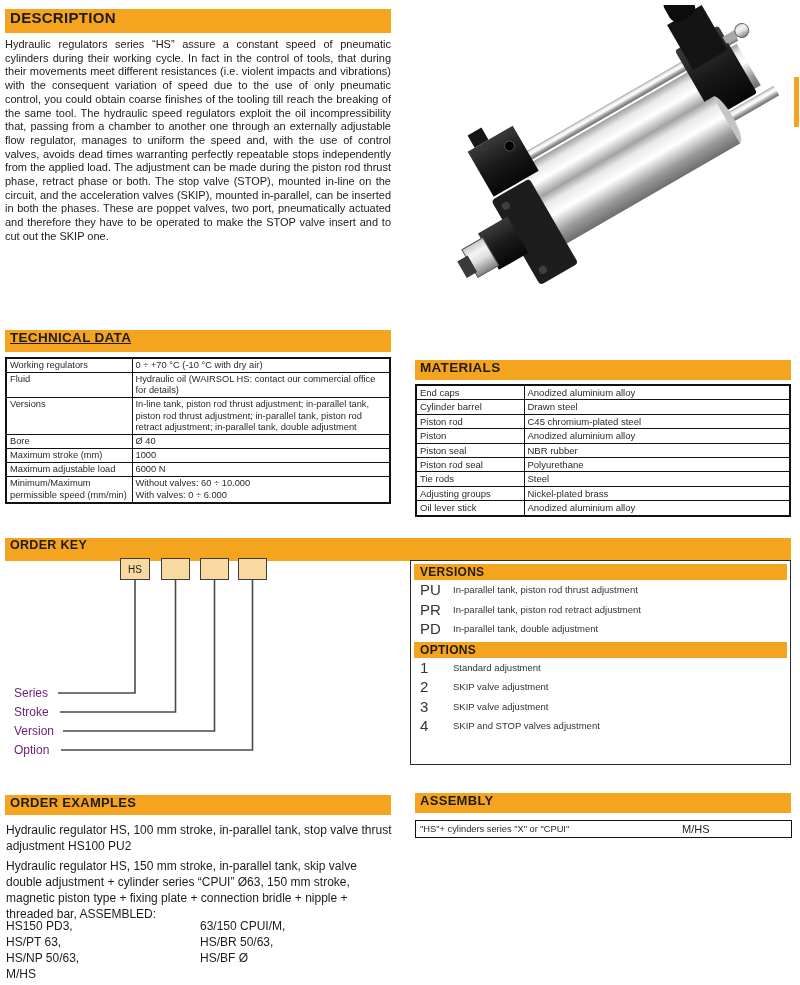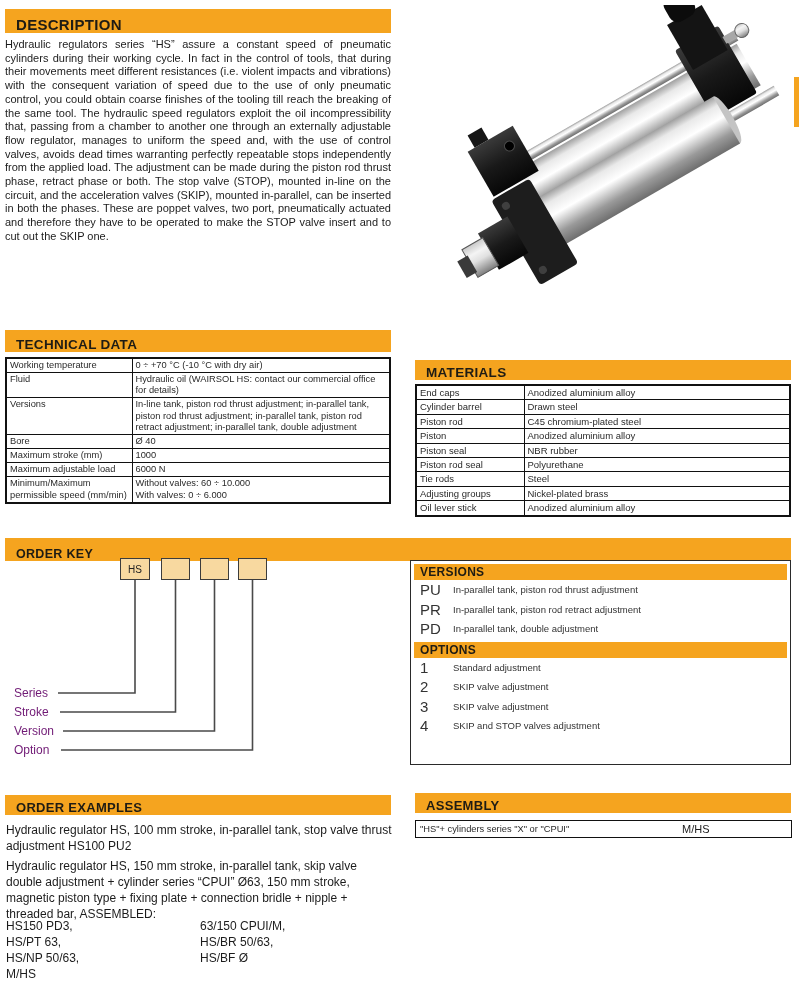--- a/index.html
+++ b/index.html
@@ -1,21 +1,21 @@
 <!DOCTYPE html>
 <html><head>
 <meta charset="utf-8">
 <style>
   html,body{margin:0;padding:0;}
   body{background:#ffffff;font-family:"Liberation Sans", sans-serif;color:#1e1e1e;}
   #page{position:relative;width:800px;height:985px;background:#ffffff;overflow:hidden;}
 
   
   .hbar{position:absolute;background:#F5A41F;color:#1f1c14;font-weight:bold;
-        display:flex;align-items:flex-end;padding-left:11px;letter-spacing:.3px;box-sizing:border-box;}
+        display:flex;align-items:flex-start;padding-left:5px;letter-spacing:.3px;box-sizing:border-box;}
 
   
   #desc-body{position:absolute;left:5px;top:38px;width:386px;font-size:11px;line-height:13.7px;
              text-align:justify;color:#1c1c1c;}
 
   
   table.dt{position:absolute;border-collapse:collapse;table-layout:fixed;
            font-size:9.3px;line-height:1.2;color:#2a2a2a;}
   table.dt td{border:1px solid #111;padding:1px 3px;vertical-align:top;white-space:pre-line;}
   table.dt{border:2px solid #111;}
@@ -101,31 +101,31 @@
         <circle cx="76" cy="136" r="4" fill="#3f3f3f"></circle>
         <circle cx="76" cy="210" r="4" fill="#3f3f3f"></circle>
         <rect x="38" y="146" width="34" height="42" fill="url(#darkm)"></rect>
         <rect x="16" y="152" width="24" height="32" fill="url(#silver2)" stroke="#555"></rect>
         <rect x="6" y="160" width="12" height="19" fill="#3a3a3a"></rect>
       </g>
     </svg>
   </div>
   <div id="page-tab"></div>
 
-  <div class="hbar" style="left:5px;top:330px;width:386px;height:22px;font-size:13.5px;">
+  <div class="hbar" style="left:5px;top:330px;width:386px;height:22px;font-size:13.5px;text-decoration:underline;">
     <span>TECHNICAL DATA</span>
   </div>
   <table class="dt" style="left:5px;top:357px;width:386px;">
     <colgroup>
         <col style="width:126px">
         <col>
       </colgroup>
     <tbody>
       <tr>
-        <td>Working temperature</td>
+        <td>Working regulators</td>
         <td>0 ÷ +70 °C (-10 °C with dry air)</td>
         </tr>
       <tr>
         <td>Fluid</td>
         <td>Hydraulic oil (WAIRSOL HS: contact our commercial office for details)</td>
         </tr>
       <tr>
         <td>Versions</td>
         <td>In-line tank, piston rod thrust adjustment; in-parallel tank, piston rod thrust adjustment; in-parallel tank, piston rod retract adjustment; in-parallel tank, double adjustment</td>
         </tr>

